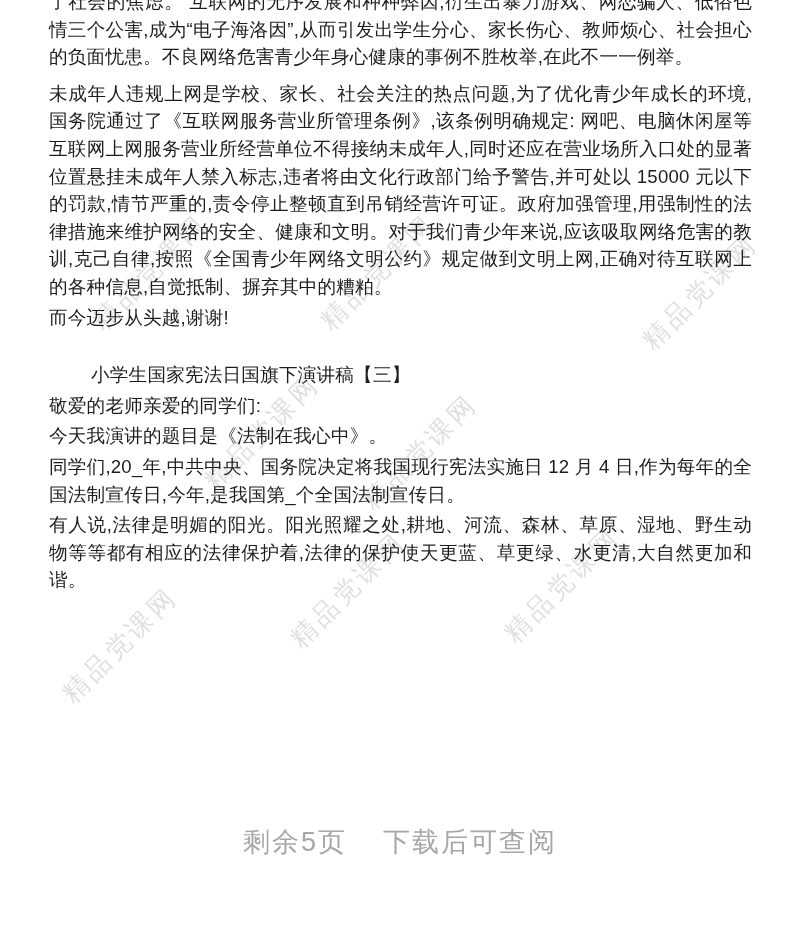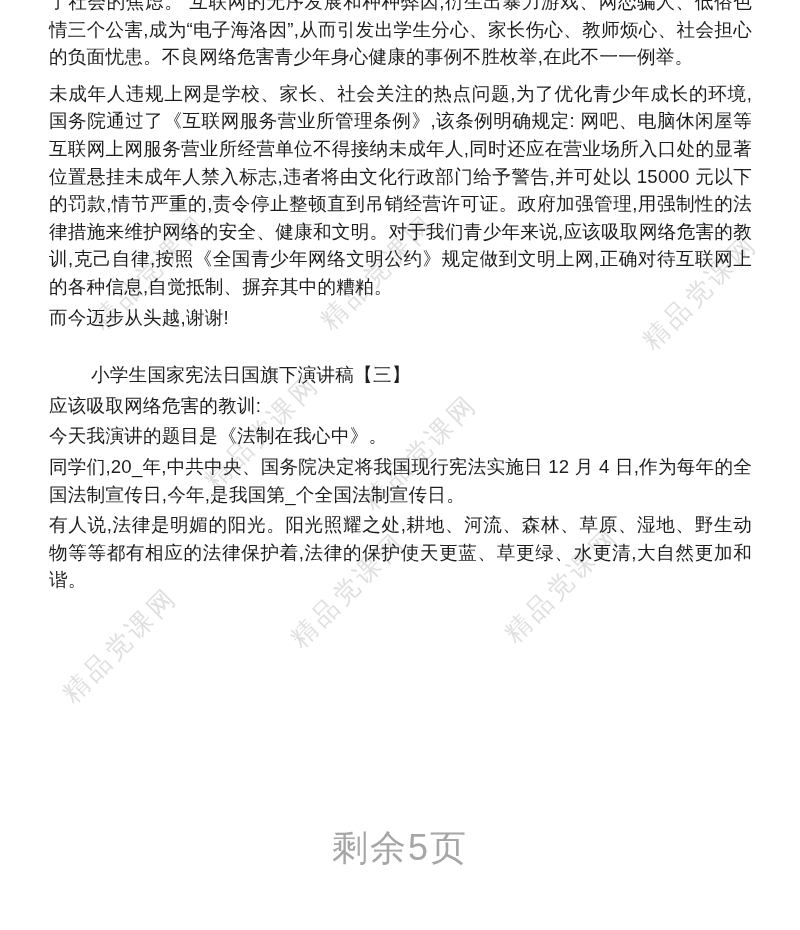--- a/index.html
+++ b/index.html
@@ -55,21 +55,21 @@
   .footer-notice {
     position: absolute;
     left: 0;
     top: 824px;
     width: 100%;
     z-index: 3;
     display: flex;
     justify-content: center;
     align-items: baseline;
     gap: 36px;
-    font-size: 36px;
+    font-size: 27px;
     color: #a6a6a6;
     letter-spacing: 2px;
   }
 </style>
 </head>
 <body>
 
 <div class="page">
   <div class="watermark-layer">
       <span class="wm" style="left: 150px; top: 272px;">精品党课网</span>
@@ -79,21 +79,22 @@
       <span class="wm" style="left: 420px; top: 452px;">精品党课网</span>
       <span class="wm" style="left: 120px; top: 645px;">精品党课网</span>
       <span class="wm" style="left: 348px; top: 590px;">精品党课网</span>
       <span class="wm" style="left: 562px; top: 585px;">精品党课网</span>
     </div>
   <div class="doc-text">
       <p>了社会的焦虑。 互联网的无序发展和种种弊因,衍生出暴力游戏、网恋骗人、低俗色情三个公害,成为“电子海洛因”,从而引发出学生分心、家长伤心、教师烦心、社会担心的负面忧患。不良网络危害青少年身心健康的事例不胜枚举,在此不一一例举。</p>
       <p class="gap-sm">未成年人违规上网是学校、家长、社会关注的热点问题,为了优化青少年成长的环境,国务院通过了《互联网服务营业所管理条例》,该条例明确规定: 网吧、电脑休闲屋等互联网上网服务营业所经营单位不得接纳未成年人,同时还应在营业场所入口处的显著位置悬挂未成年人禁入标志,违者将由文化行政部门给予警告,并可处以 15000 元以下的罚款,情节严重的,责令停止整顿直到吊销经营许可证。政府加强管理,用强制性的法律措施来维护网络的安全、健康和文明。对于我们青少年来说,应该吸取网络危害的教训,克己自律,按照《全国青少年网络文明公约》规定做到文明上网,正确对待互联网上的各种信息,自觉抵制、摒弃其中的糟粕。</p>
       <p>而今迈步从头越,谢谢!</p>
       <p class="gap-lg">小学生国家宪法日国旗下演讲稿【三】</p>
-      <p>应该吸取网络危害的教训:</p>
+      <p>敬爱的老师亲爱的同学们:</p>
       <p>今天我演讲的题目是《法制在我心中》。</p>
       <p>同学们,20_年,中共中央、国务院决定将我国现行宪法实施日 12 月 4 日,作为每年的全国法制宣传日,今年,是我国第_个全国法制宣传日。</p>
       <p>有人说,法律是明媚的阳光。阳光照耀之处,耕地、河流、森林、草原、湿地、野生动物等等都有相应的法律保护着,法律的保护使天更蓝、草更绿、水更清,大自然更加和谐。</p>
     </div>
   <div class="footer-notice">
     <span>剩余5页</span>
+    <span>下载后可查阅</span>
   </div>
 </div>
 
 </body></html>

